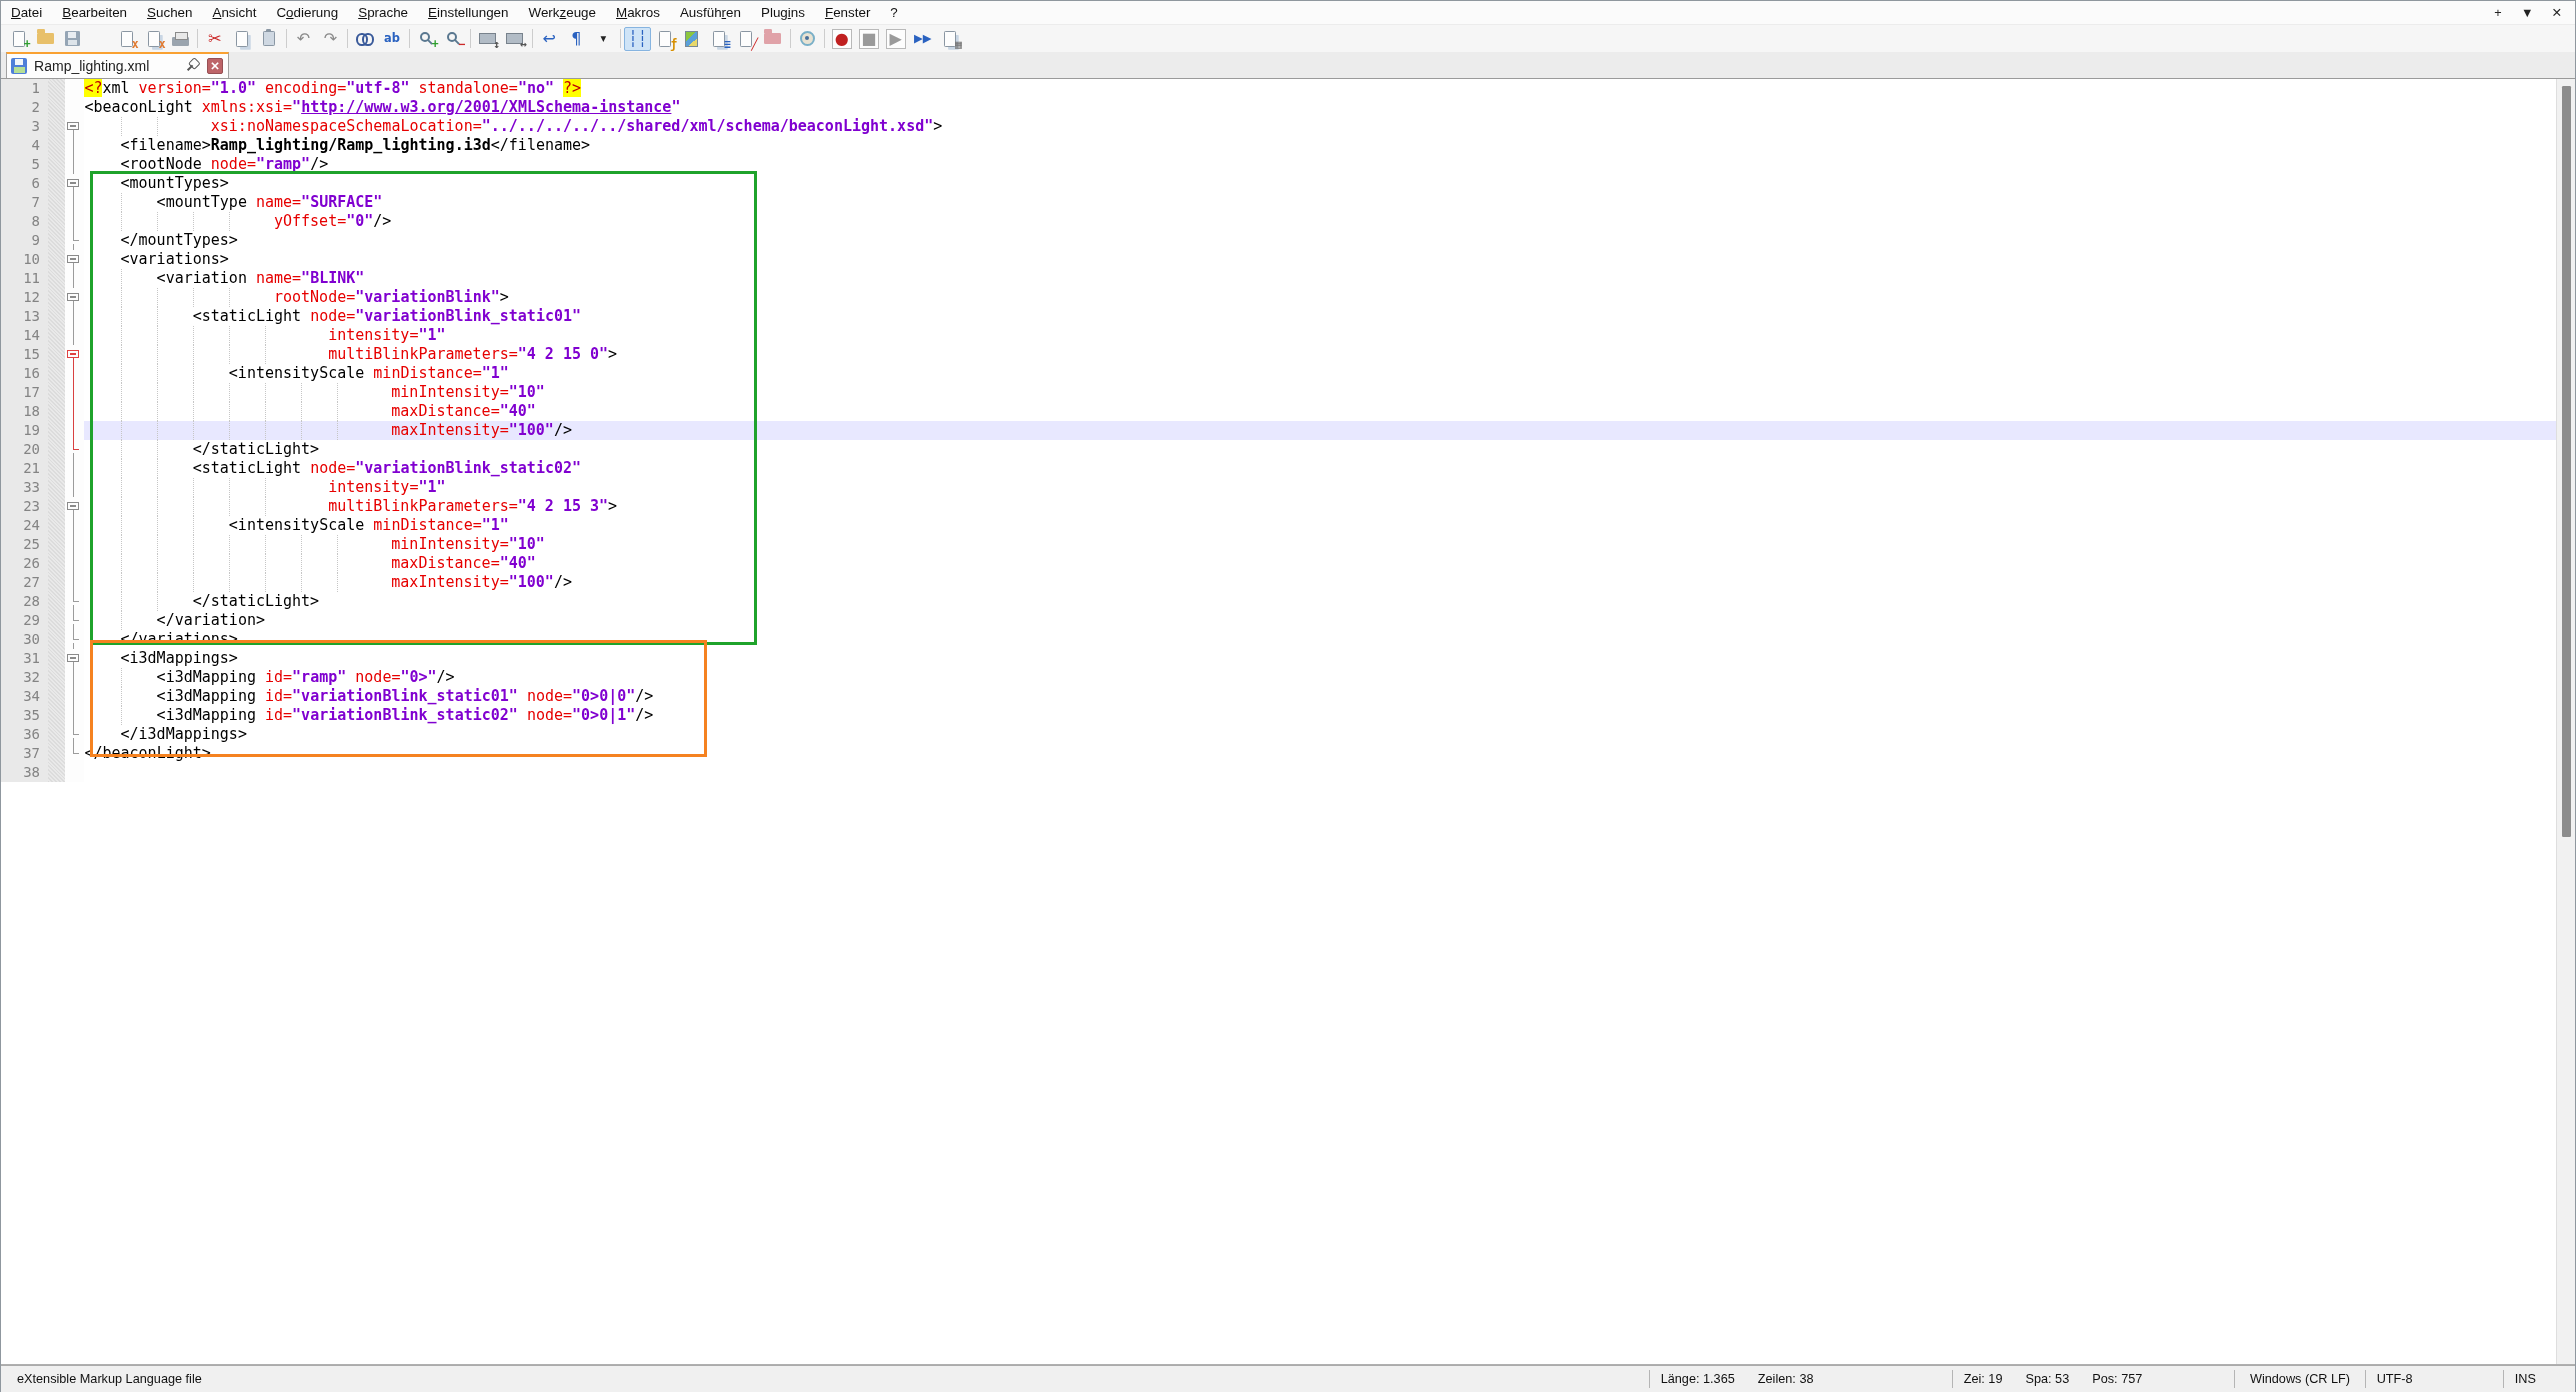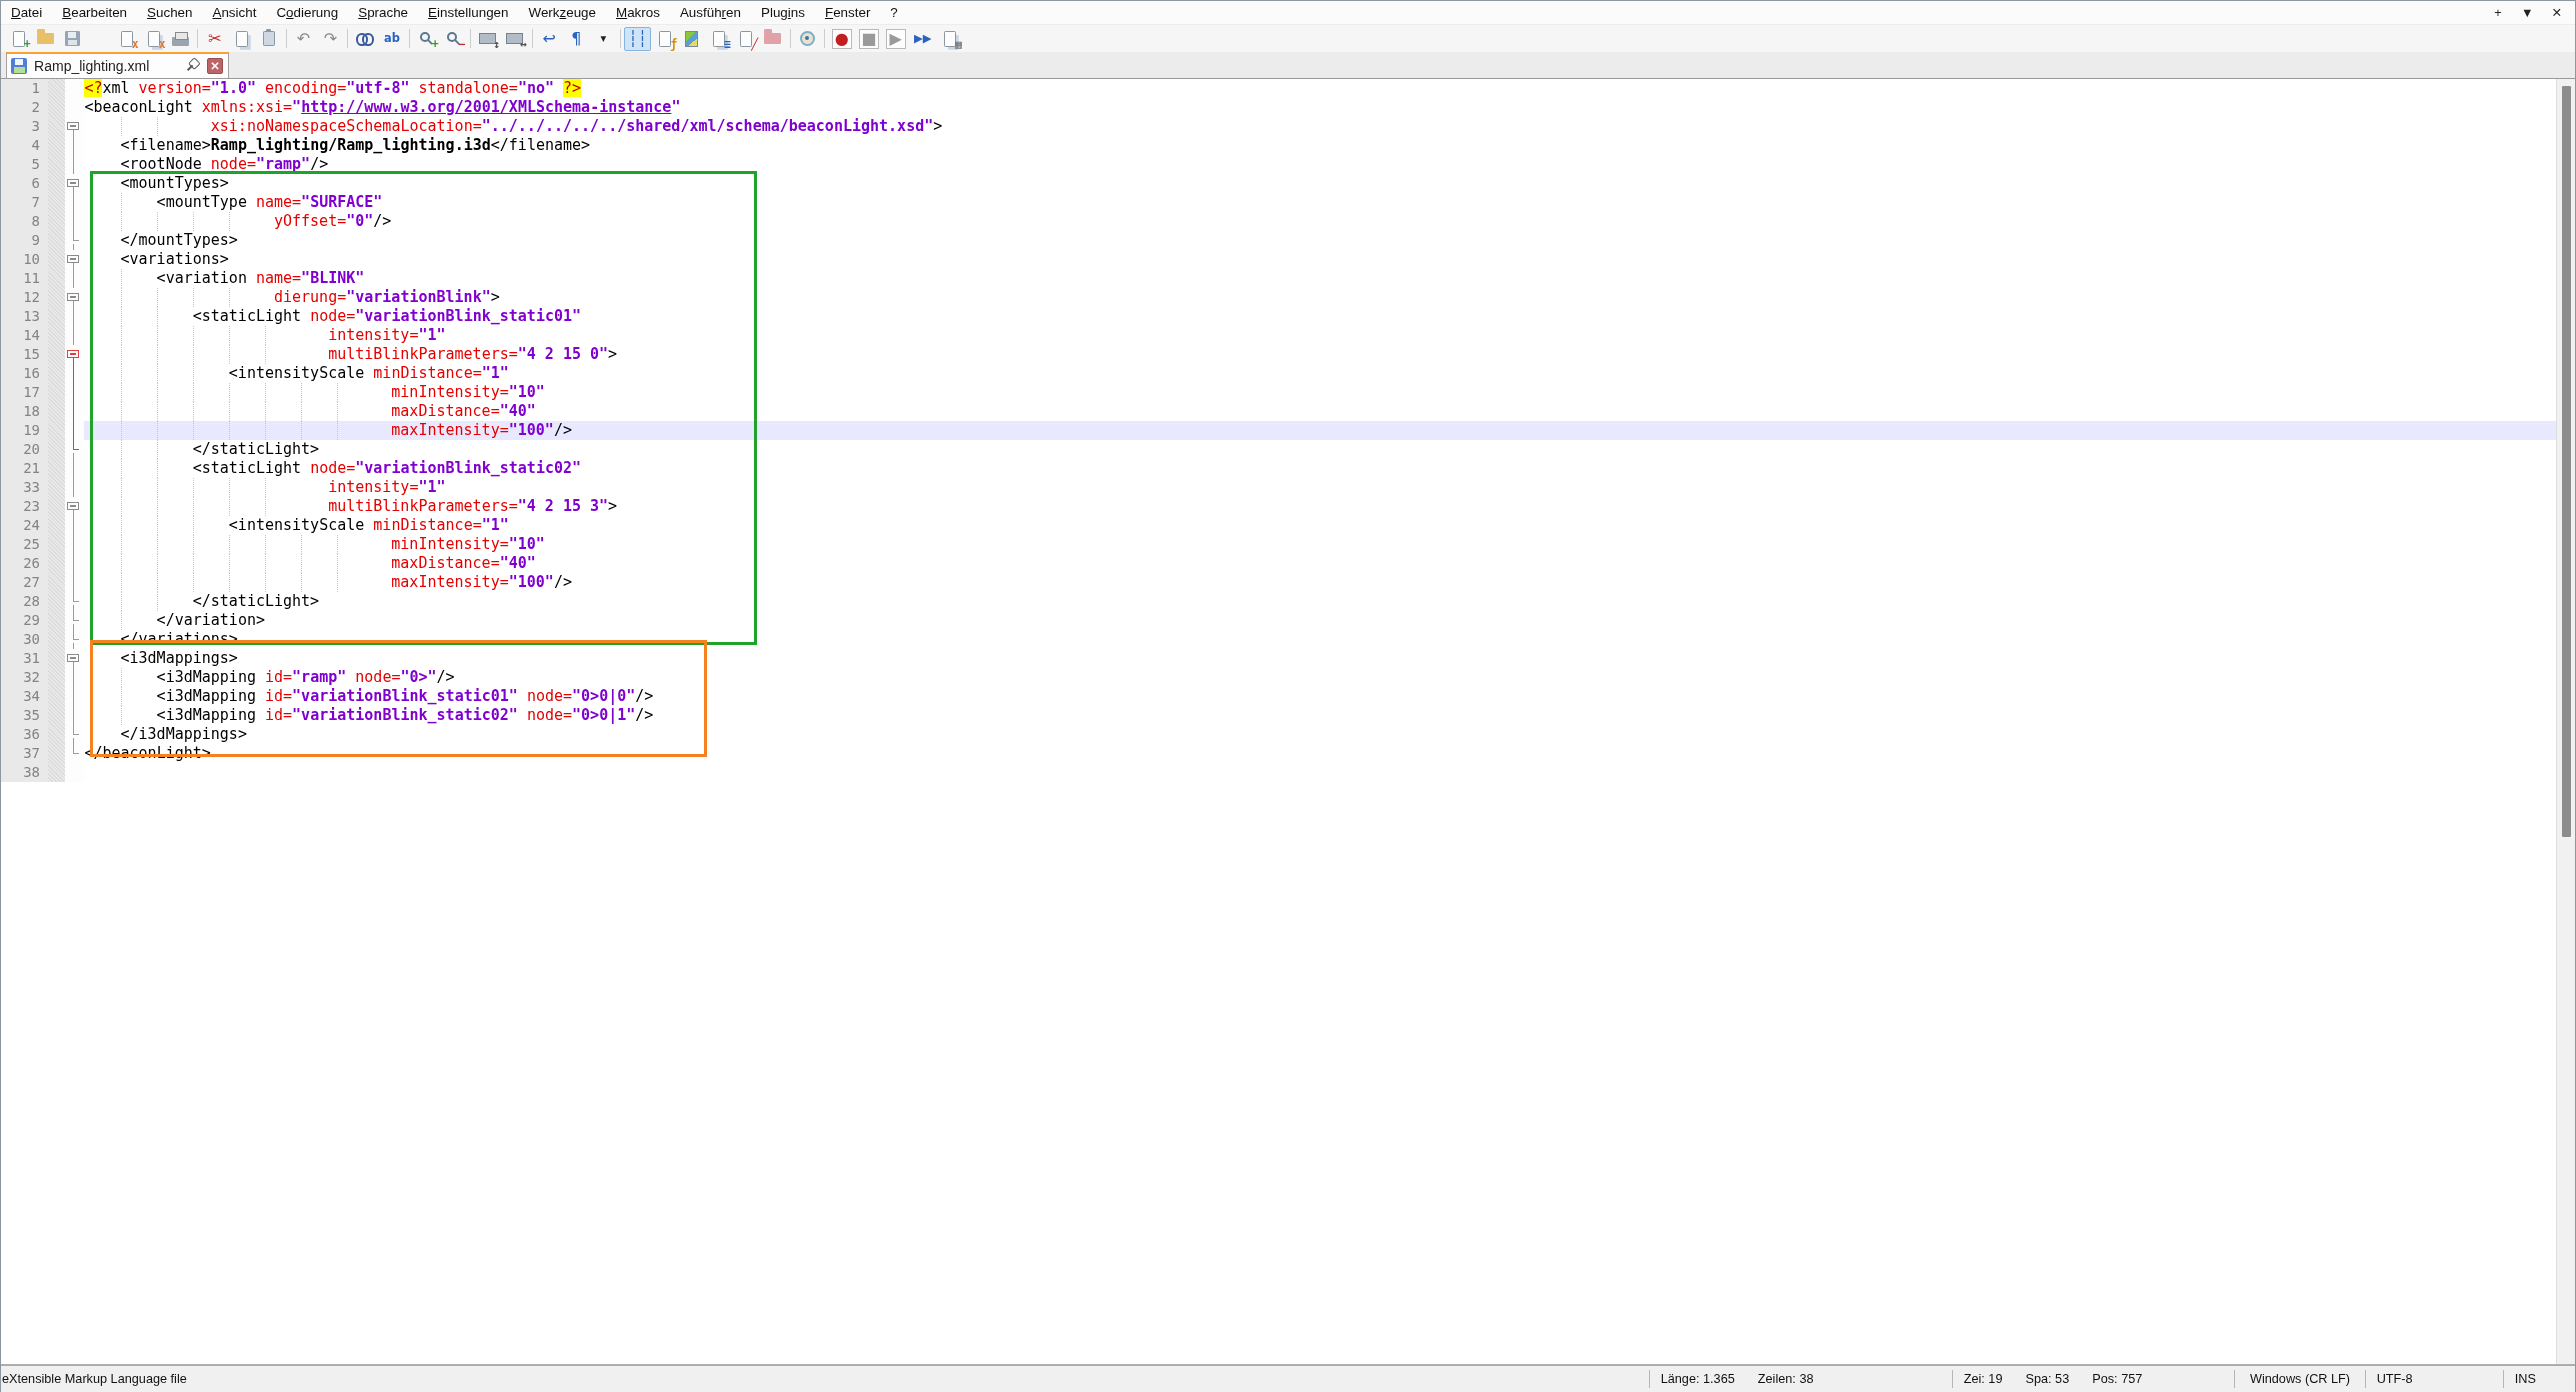--- a/index.html
+++ b/index.html
@@ -95,21 +95,21 @@
   .fm-vline { position:absolute; left:7.4px; width:1.3px; background:#9b9b9b; top:0; bottom:0; }
   .fm-vline.below { top:13.4px; } .fm-vline.red { background:#d84040; }
   .fm-end { position:absolute; left:7.4px; top:0; width:6.7px; height:10px; border-left:1.3px solid #9b9b9b; border-bottom:1.3px solid #9b9b9b; }
   .fm-end.red { border-color:#d84040; }
   .ov { position:absolute; pointer-events:none; z-index:5; }
   .scrollbar { position:absolute; right:0; top:0; bottom:0; width:19px; background:#f1f1f1; border-left:0.7px solid #dedede; z-index:6; }
   .scroll-thumb { position:absolute; left:5.4px; width:8.7px; top:6.7px; height:751px; background:#8c8c8c; border-radius:1.3px; }
 
   
   .statusbar { height:27px; background:#f0f0f0; border-top:0.7px solid #ababab; display:flex; align-items:center; font-size:12.7px; color:#111; flex:0 0 auto; }
-  .sb-left { flex:1 1 auto; padding-left:1px; }
+  .sb-left { flex:1 1 auto; padding-left:16px; }
   .sb-sec { border-left:0.7px solid #b5b5b5; height:70%; display:flex; align-items:center; padding:0 10.7px; gap:23px; white-space:nowrap; }
   .sb-len { width:303px; } .sb-pos { width:282px; } .sb-eol { width:131px;justify-content:center; } .sb-enc { width:138px; } .sb-ins { width:72px; }
 </style>
 </head>
 <body>
 
 <div class="win">
 
 
   <div class="menubar">
@@ -370,21 +370,21 @@
         </div>
         <div class="ln-row">
           <span class="ln-num">12</span>
           <span class="ln-strip"></span>
           <span class="ln-fold">
             <span class="fm-vline below"></span>
             <span class="fm-box">
               <i></i>
             </span>
           </span>
-          <span class="ln-code"><span class="gi g0"></span><span class="gi"></span><span class="gi"></span><span class="gi"></span><span class="gi"></span><span class="gr" style="width: 1ch;"></span><span class="sg-a">dierung=</span><span class="sg-v">"variationBlink"</span><span class="sg-t">&gt;</span></span>
+          <span class="ln-code"><span class="gi g0"></span><span class="gi"></span><span class="gi"></span><span class="gi"></span><span class="gi"></span><span class="gr" style="width: 1ch;"></span><span class="sg-a">rootNode=</span><span class="sg-v">"variationBlink"</span><span class="sg-t">&gt;</span></span>
         </div>
         <div class="ln-row">
           <span class="ln-num">13</span>
           <span class="ln-strip"></span>
           <span class="ln-fold">
             <span class="fm-vline"></span>
           </span>
           <span class="ln-code"><span class="gi g0"></span><span class="gi"></span><span class="gi"></span><span class="sg-t">&lt;staticLight </span><span class="sg-a">node=</span><span class="sg-v">"variationBlink_static01"</span></span>
         </div>
         <div class="ln-row">

